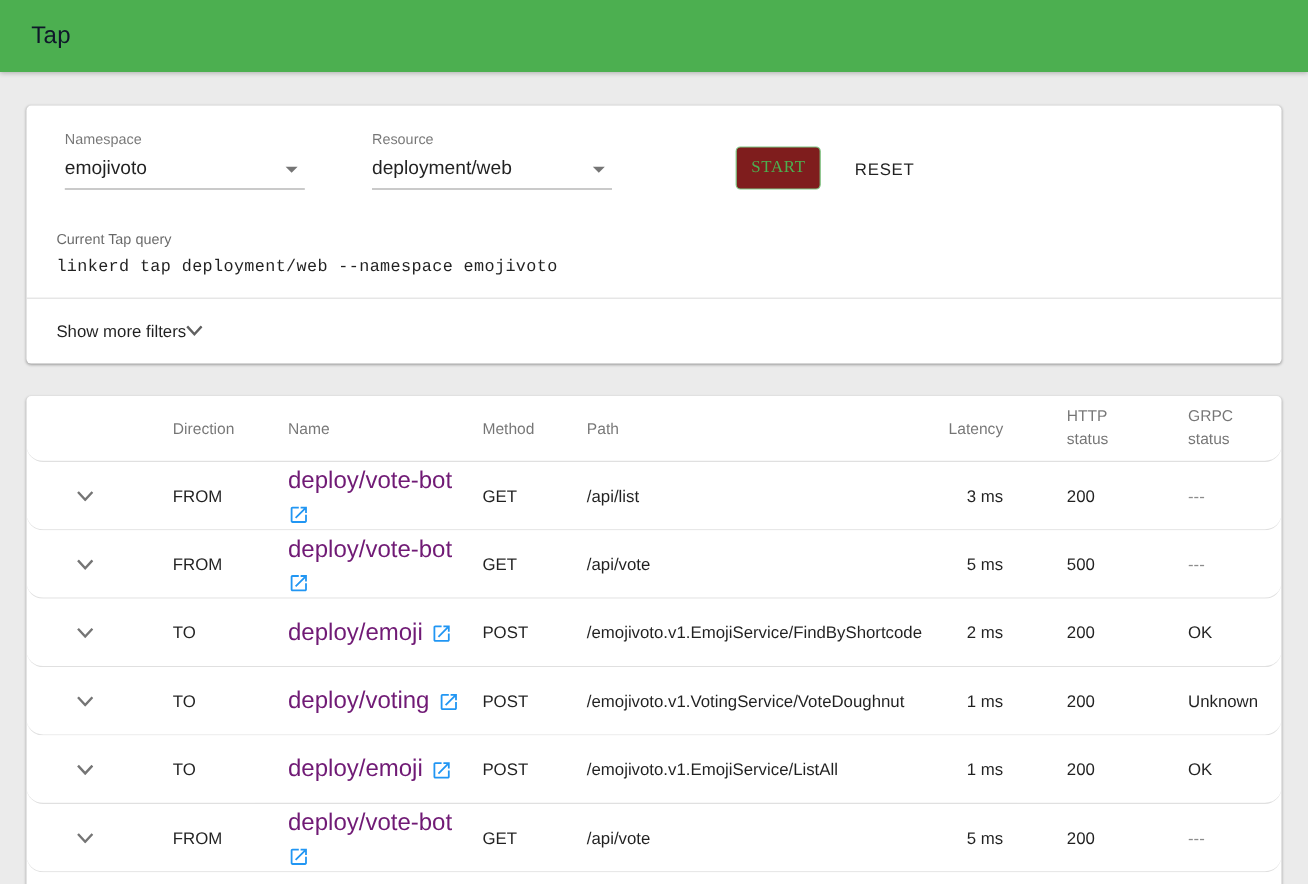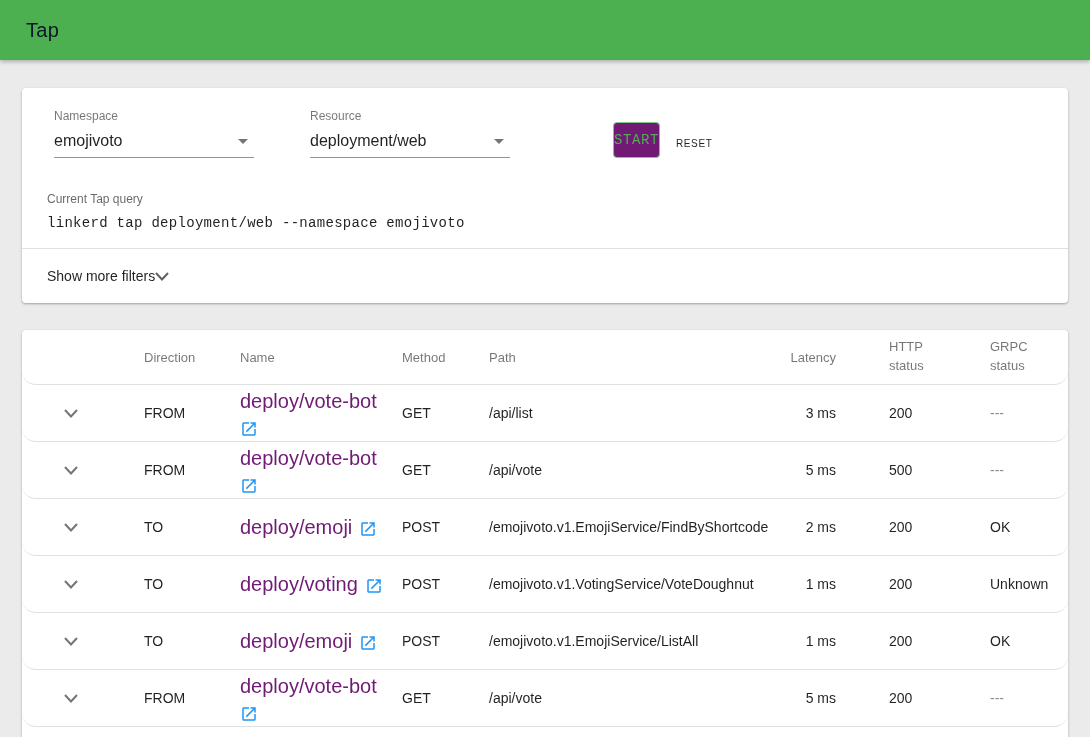--- a/index.html
+++ b/index.html
@@ -55,37 +55,37 @@
     width: 0; height: 0;
     border-left: 5px solid transparent;
     border-right: 5px solid transparent;
     border-top: 5px solid #757575;
     margin-right: 6px;
   }
   .btn-start {
     margin-left: 47px;
     margin-top: 2px;
     border: 1px solid #7ec683;
-    background: #701a75;
+    background: #7f1d1d;
     color: #4caf50;
-    font-family: Liberation Mono, monospace;
+    font-family: Liberation Serif, serif;
     font-size: 14px;
     letter-spacing: 0.6px;
-    padding: 9px 0;
+    padding: 9px 12px;
     border-radius: 4px;
     cursor: pointer;
   }
   .btn-reset {
-    margin-left: 12px;
+    margin-left: 24px;
     margin-top: 3px;
     border: none;
     background: transparent;
     color: rgba(0,0,0,0.87);
     font-family: "Liberation Sans", sans-serif;
-    font-size: 10px;
+    font-size: 14px;
     letter-spacing: 0.6px;
     padding: 9px 4px;
     cursor: pointer;
   }
 
   .query-block { padding: 0 24px 0 25px; margin-top: 34px; }
   .query-label { font-size: 12px; color: rgba(0,0,0,0.60); }
   .query-value {
     margin-top: 9px;
     font-family: "Liberation Mono", monospace;

